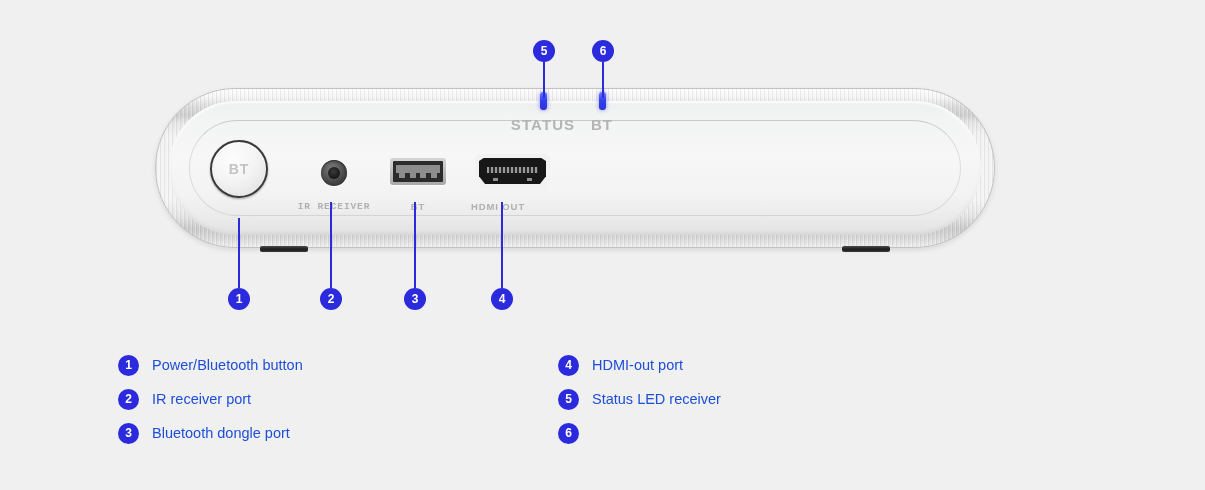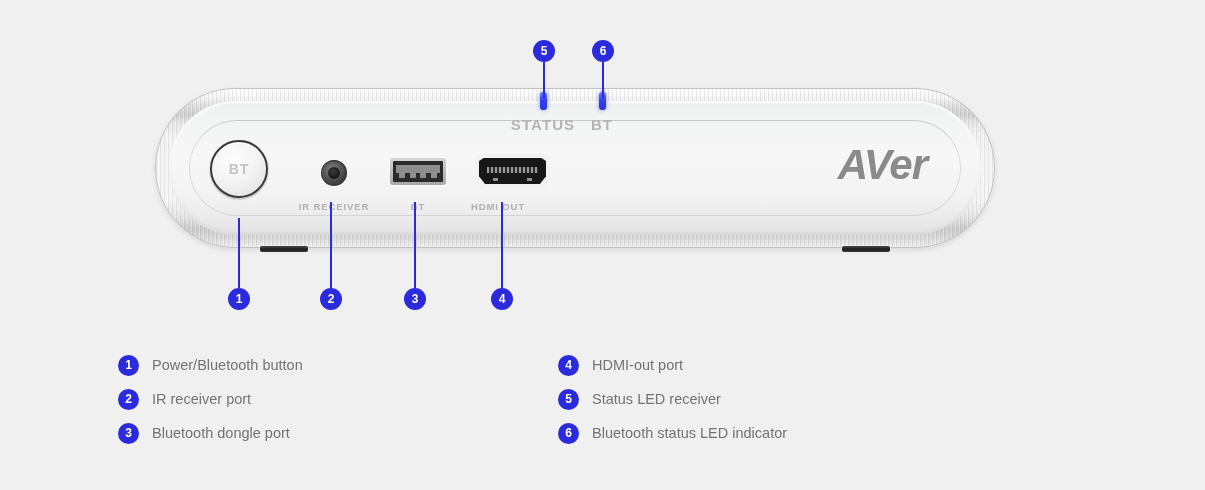--- a/index.html
+++ b/index.html
@@ -346,21 +346,21 @@
     color: #fff;
     font-size: 12px;
     font-weight: bold;
     display: flex;
     align-items: center;
     justify-content: center;
     margin-right: 13px;
   }
   .legend-text {
     font-size: 14.5px;
-    color: #737373;
+    color: #1d4ed8;
     white-space: nowrap;
   }
 </style>
 </head>
 <body>
 
 <div id="stage">
 
   <div class="device">
 
@@ -378,21 +378,21 @@
     <div class="led" style="left:444px;"></div>
 
     <div class="led-label" style="left:388px; top:28px;">STATUS</div>
     <div class="led-label" style="left:447px; top:28px;">BT</div>
 
     <div class="bt-button">
       <span class="bt-button-label">BT</span>
     </div>
 
     <div class="ir-port"></div>
-    <div class="port-label" style="left:179px; top:113px;">IR RECEIVER</div>
+    <div class="port-label" style="left:179px; top:113px;font-family:Liberation Mono, monospace;">IR RECEIVER</div>
 
     <div class="usb-port">
       <div class="usb-cavity">
         <div class="usb-tongue"></div>
         <div class="usb-contacts">
           <i></i>
             <i></i>
             <i></i>
             <i></i>
         </div>
@@ -402,21 +402,20 @@
 
     <div class="hdmi-port">
       <div class="hdmi-cavity">
         <div class="hdmi-tongue"></div>
         <div class="hdmi-notch l"></div>
         <div class="hdmi-notch r"></div>
       </div>
     </div>
     <div class="port-label" style="left:343px; top:113px;">HDMI OUT</div>
 
-    <div class="aver-logo">AVer</div>
 
   </div>
 
   <div class="leader" style="left:239px; top:218px;  height:70px;"></div>
   <div class="leader" style="left:331px; top:202px;  height:86px;"></div>
   <div class="leader" style="left:415px; top:202px;  height:86px;"></div>
   <div class="leader" style="left:502px; top:202px;  height:86px;"></div>
   <div class="leader" style="left:544px; top:62px;   height:36px;"></div>
   <div class="leader" style="left:603px; top:62px;   height:36px;"></div>
 
@@ -448,19 +447,18 @@
       <div class="legend-row">
         <span class="legend-badge">4</span>
         <span class="legend-text">HDMI-out port</span>
       </div>
       <div class="legend-row">
         <span class="legend-badge">5</span>
         <span class="legend-text">Status LED receiver</span>
       </div>
       <div class="legend-row">
         <span class="legend-badge">6</span>
-        <span class="legend-text">Bluetooth status LED indicator</span>
       </div>
     </div>
 
   </div>
 
 </div>
 
 </body></html>

